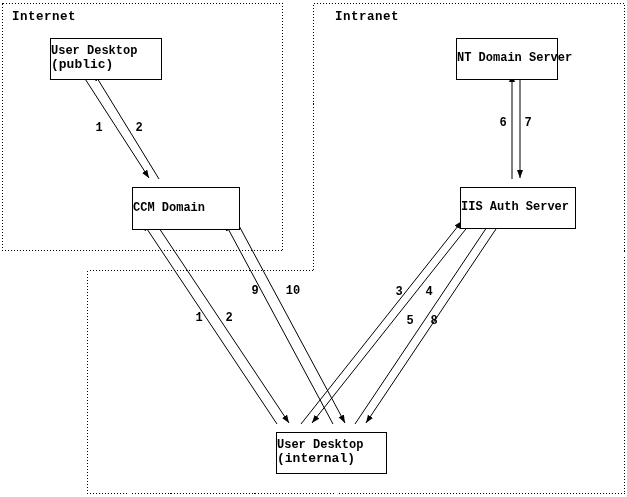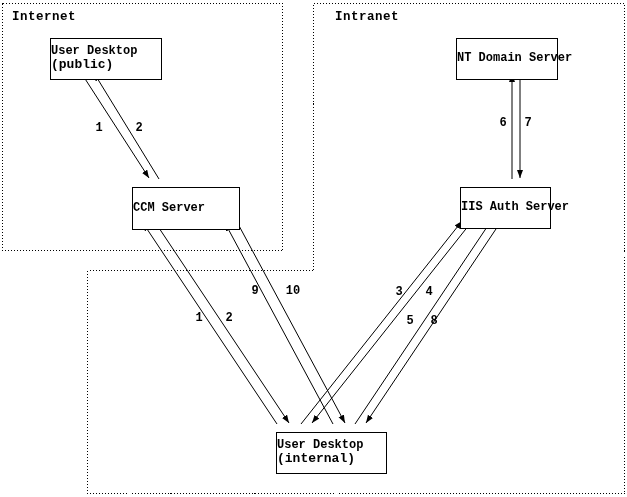--- a/index.html
+++ b/index.html
@@ -60,28 +60,28 @@
 
   <div class="region-label" style="left:12px;top:10px;">Internet</div>
   <div class="region-label" style="left:323px;top:10px;margin-left:12px;">Intranet</div>
 
   <div class="node" style="left:50px;top:30px;width:112px;height:42px;">
     <div class="title">User Desktop</div>
     <div class="subtitle">(public)</div>
   </div>
 
   <div class="node" style="left:132px;top:179px;width:108px;height:43px;">
-    <div class="title">CCM Server</div>
+    <div class="title">CCM Domain</div>
   </div>
 
   <div class="node" style="left:456px;top:30px;width:102px;height:42px;">
     <div class="title">NT Domain Server</div>
   </div>
 
-  <div class="node" style="left:460px;top:179px;width:91px;height:42px;">
+  <div class="node" style="left:460px;top:179px;width:116px;height:42px;">
     <div class="title">IIS Auth Server</div>
   </div>
 
   <div class="node" style="left:276px;top:424px;width:111px;height:42px;">
     <div class="title">User Desktop</div>
     <div class="subtitle">(internal)</div>
   </div>
 
   <div class="flow-label" style="left:99px;top:128px;">1</div>
   <div class="flow-label" style="left:139px;top:128px;">2</div>

